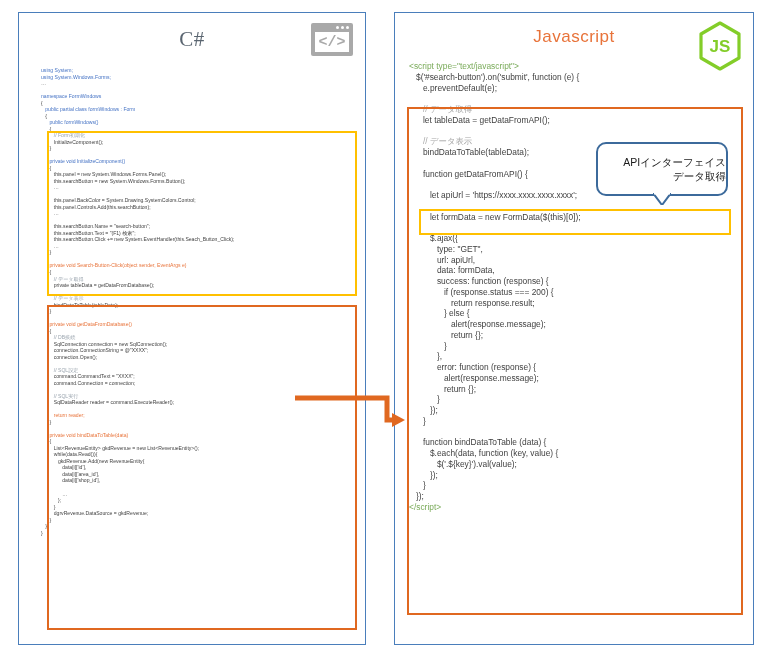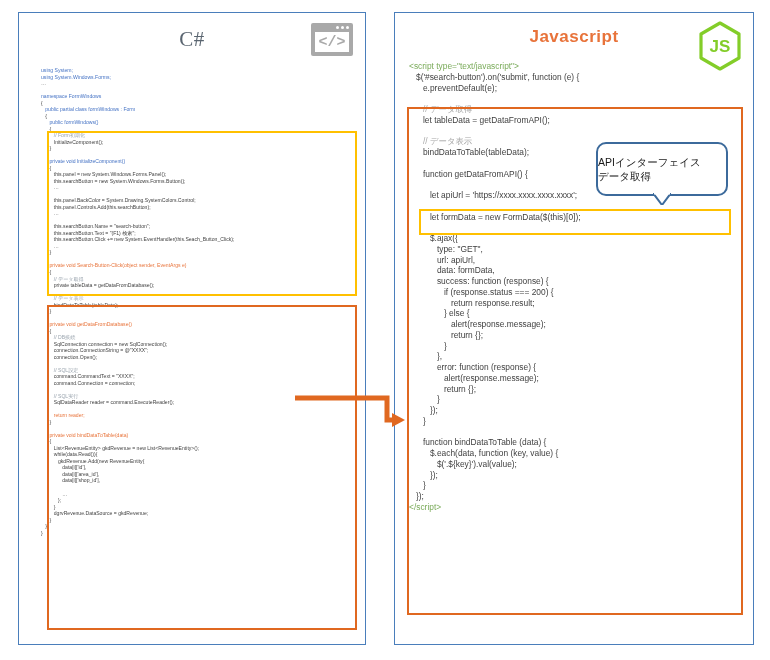--- a/index.html
+++ b/index.html
@@ -7,21 +7,21 @@
     width:770px;height:660px;background:#ffffff;
     font-family:"Liberation Sans","DejaVu Sans",sans-serif;
     position:relative;overflow:hidden;
   }
   .panel{position:absolute;border:1px solid #4a7ebb;background:#fff;box-sizing:border-box;}
   #csharp-panel{left:18px;top:12px;width:348px;height:633px;}
   #js-panel{left:394px;top:12px;width:360px;height:633px;}
 
   .panel-title{
     position:absolute;top:14px;left:0;width:100%;text-align:center;
-    font-size:19px;font-weight:bold;letter-spacing:.5px;
+    font-size:19px;font-weight:normal;letter-spacing:.5px;
   }
   #csharp-title{color:#5a6570;font-family:"Liberation Serif","DejaVu Serif",serif;font-weight:normal;font-size:21px;}
   #js-title{color:#e8733a;font-size:17px;}
 
   
   .code-icon{position:absolute;right:12px;top:10px;width:42px;height:33px;background:#a9a9a9;border-radius:2px;}
   .code-icon .bar{position:absolute;top:3px;right:4px;display:flex;gap:2px;}
   .code-icon .bar i{width:3px;height:3px;background:#fff;display:block;border-radius:50%;}
   .code-icon .screen{position:absolute;left:4px;top:9px;right:4px;bottom:4px;background:#fff;
     display:flex;align-items:center;justify-content:center;color:#a9a9a9;font-size:15px;font-weight:bold;
@@ -49,21 +49,21 @@
   #js-box-orange{left:12px;top:94px;width:336px;height:508px;border:2px solid #e06820;}
   #js-box-yellow{left:24px;top:196px;width:312px;height:26px;border:2px solid #ffc000;}
 
   
   #connector{position:absolute;left:295px;top:392px;width:110px;height:36px;}
 
   
   #callout{
     position:absolute;left:596px;top:142px;width:128px;height:50px;
     border:2px solid #3c6a9b;border-radius:10px;background:#fff;
-    display:flex;flex-direction:column;align-items:flex-start;justify-content:center;
+    display:flex;flex-direction:column;align-items:flex-end;justify-content:center;
     font-size:10.5px;color:#1a1a1a;line-height:1.35;text-align:center;z-index:6;
   }
   #callout .tail{position:absolute;left:50%;margin-left:-9px;bottom:-11px;width:18px;height:12px;}
 </style>
 </head>
 <body>
 
 <div class="panel" id="csharp-panel">
 
   <div class="panel-title" id="csharp-title">C#</div>

